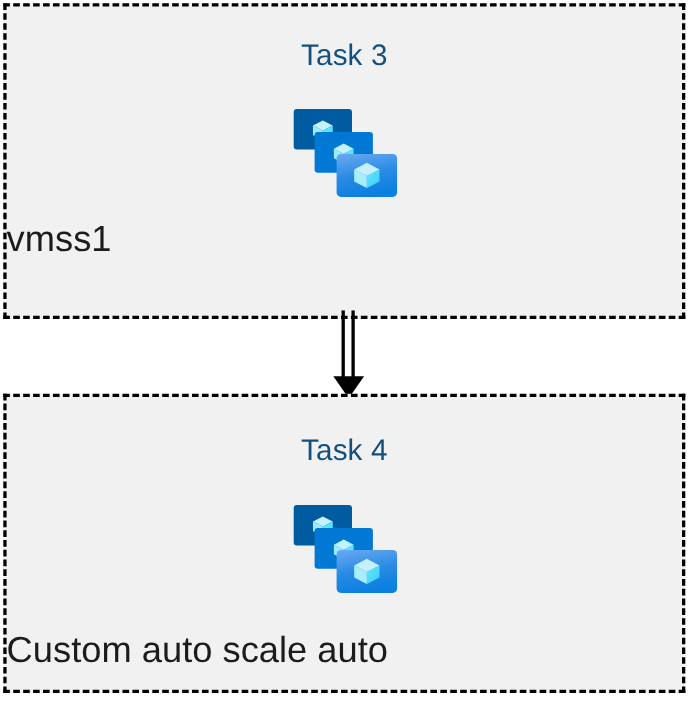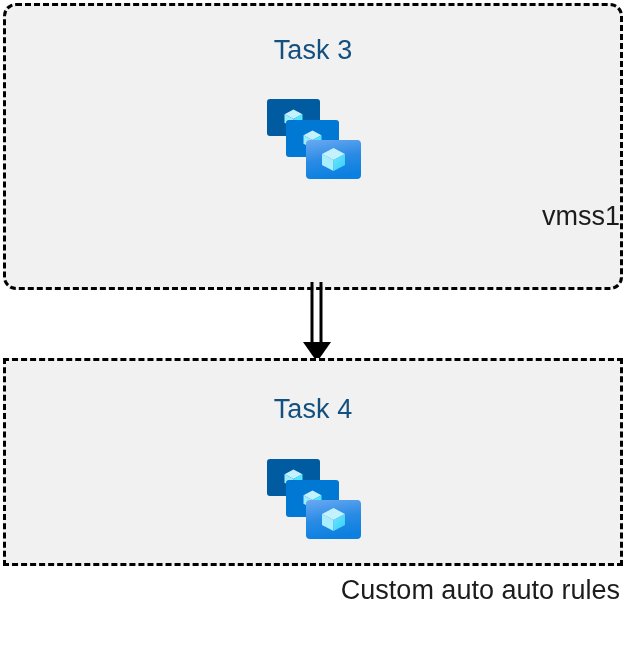--- a/index.html
+++ b/index.html
@@ -30,27 +30,26 @@
     position: absolute;
     background: #f1f1f1;
     box-sizing: border-box;
     border: 3px dashed #000000;
   }
   #box-task3 {
     left: 3px;
     top: 3px;
     width: 620px;
     height: 287px;
-    border-radius: 13px;
   }
   #box-task4 {
     left: 3px;
     top: 358px;
     width: 620px;
-    height: 208px;
+    height: 272px;
   }
 
   
   .task-title {
     position: absolute;
     left: 0;
     width: 100%;
     text-align: center;
     color: #13507f;
     font-size: 27px;
@@ -60,23 +59,23 @@
     white-space: nowrap;
   }
   #box-task3 .task-title { top: 28px; }
   #box-task4 .task-title { top: 32px; }
 
   
   .caption {
     position: absolute;
     left: 0;
     width: 100%;
-    text-align: right;
+    text-align: left;
     color: #1c1c1c;
-    font-size: 27px;
+    font-size: 33px;
     line-height: 33px;
     font-family: "Liberation Sans", sans-serif;
     white-space: nowrap;
   }
   #box-task3 .caption { top: 194px; }
   #box-task4 .caption { top: 213px; }
   .caption .line { display: block; }
 
   
   .vmss-icon {
@@ -220,18 +219,18 @@
         <rect x="46" y="51" width="55" height="39" rx="4" ry="4" fill="url(#frontMon4)"></rect>
         <g>
           <polygon points="73.5,59 85,65 73.5,71 62,65" fill="#C3F1FF"></polygon>
           <polygon points="62,65 73.5,71 73.5,82 62,76" fill="#A8EEFF"></polygon>
           <polygon points="85,65 85,76 73.5,82 73.5,71" fill="url(#cubeR4)"></polygon>
         </g>
       </svg>
     </div>
 
     <div class="caption">
-      <span class="line">Custom auto auto rules</span>
+      <span class="line">Custom auto scale auto</span>
     </div>
 
   </div>
 
 </div>
 
 </body></html>

